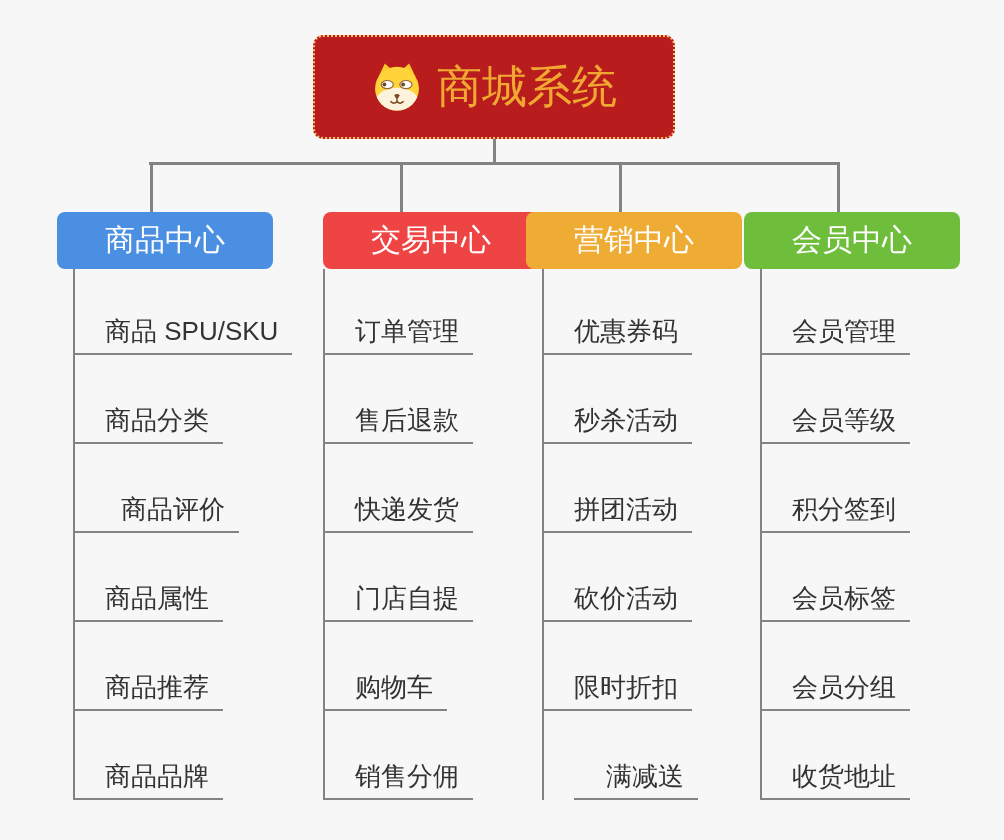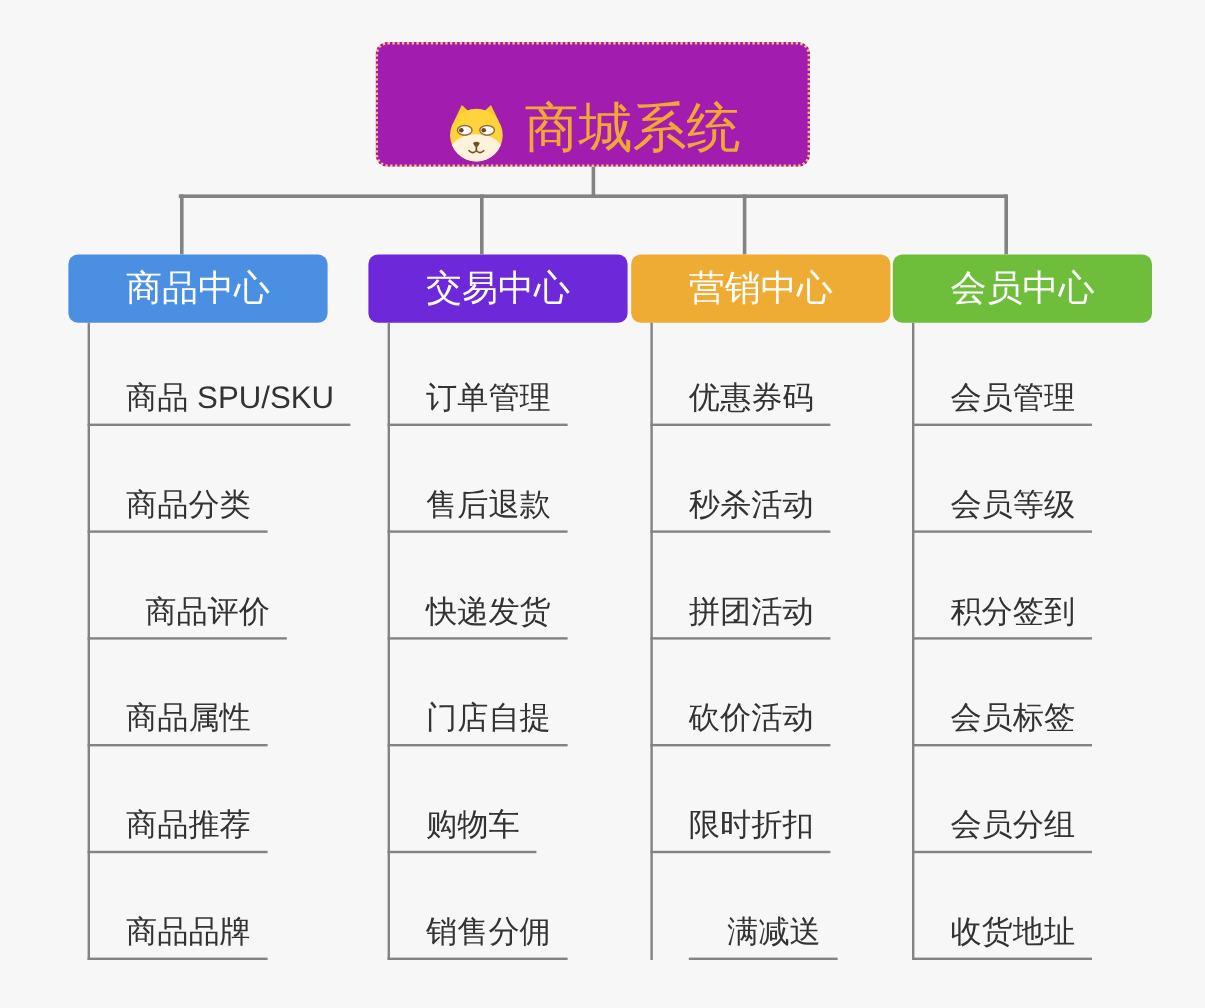--- a/index.html
+++ b/index.html
@@ -10,25 +10,25 @@
   #canvas{
     position:relative;
     width:1004px;height:840px;
     background:#f7f7f7;
     overflow:hidden;
   }
   
   .root-node{
     position:absolute;
     left:313px;top:35px;width:362px;height:104px;
-    background:#a21caf;
+    background:#b91c1c;
     border:2px dotted #f3c06e;
     border-radius:10px;
     box-sizing:border-box;
-    display:flex;align-items:flex-end;justify-content:center;
+    display:flex;align-items:center;justify-content:center;
     gap:14px;
   }
   .root-title{
     font-size:45px;
     color:#f0a832;
     white-space:nowrap;
   }
   .dog{width:52px;height:52px;display:inline-block;}
   .dog svg{width:100%;height:100%;}
   
@@ -92,21 +92,21 @@
 <div class="line v-drop" style="left:149.5px;top:162px;height:50px;"></div>
     <div class="branch-node" style="left:57px;background:#4b8fe2;">商品中心</div>
     <div class="line trunk" style="left:73px;top:269px;height:531px;"></div>
     <div class="leaf" style="left:73px;top:315px;">商品 SPU/SKU</div>
     <div class="leaf" style="left:73px;top:404px;">商品分类</div>
     <div class="leaf" style="left:73px;top:493px;padding-left:48px;">商品评价</div>
     <div class="leaf" style="left:73px;top:582px;">商品属性</div>
     <div class="leaf" style="left:73px;top:671px;">商品推荐</div>
     <div class="leaf" style="left:73px;top:760px;">商品品牌</div>
     <div class="line v-drop" style="left:399.5px;top:162px;height:50px;"></div>
-    <div class="branch-node" style="left:307px;background:#6d28d9;">交易中心</div>
+    <div class="branch-node" style="left:323px;background:#ef4444;">交易中心</div>
     <div class="line trunk" style="left:323px;top:269px;height:531px;"></div>
     <div class="leaf" style="left:323px;top:315px;">订单管理</div>
     <div class="leaf" style="left:323px;top:404px;">售后退款</div>
     <div class="leaf" style="left:323px;top:493px;">快递发货</div>
     <div class="leaf" style="left:323px;top:582px;">门店自提</div>
     <div class="leaf" style="left:323px;top:671px;">购物车</div>
     <div class="leaf" style="left:323px;top:760px;">销售分佣</div>
     <div class="line v-drop" style="left:618.5px;top:162px;height:50px;"></div>
     <div class="branch-node" style="left:526px;background:#efac34;">营销中心</div>
     <div class="line trunk" style="left:542px;top:269px;height:531px;"></div>

